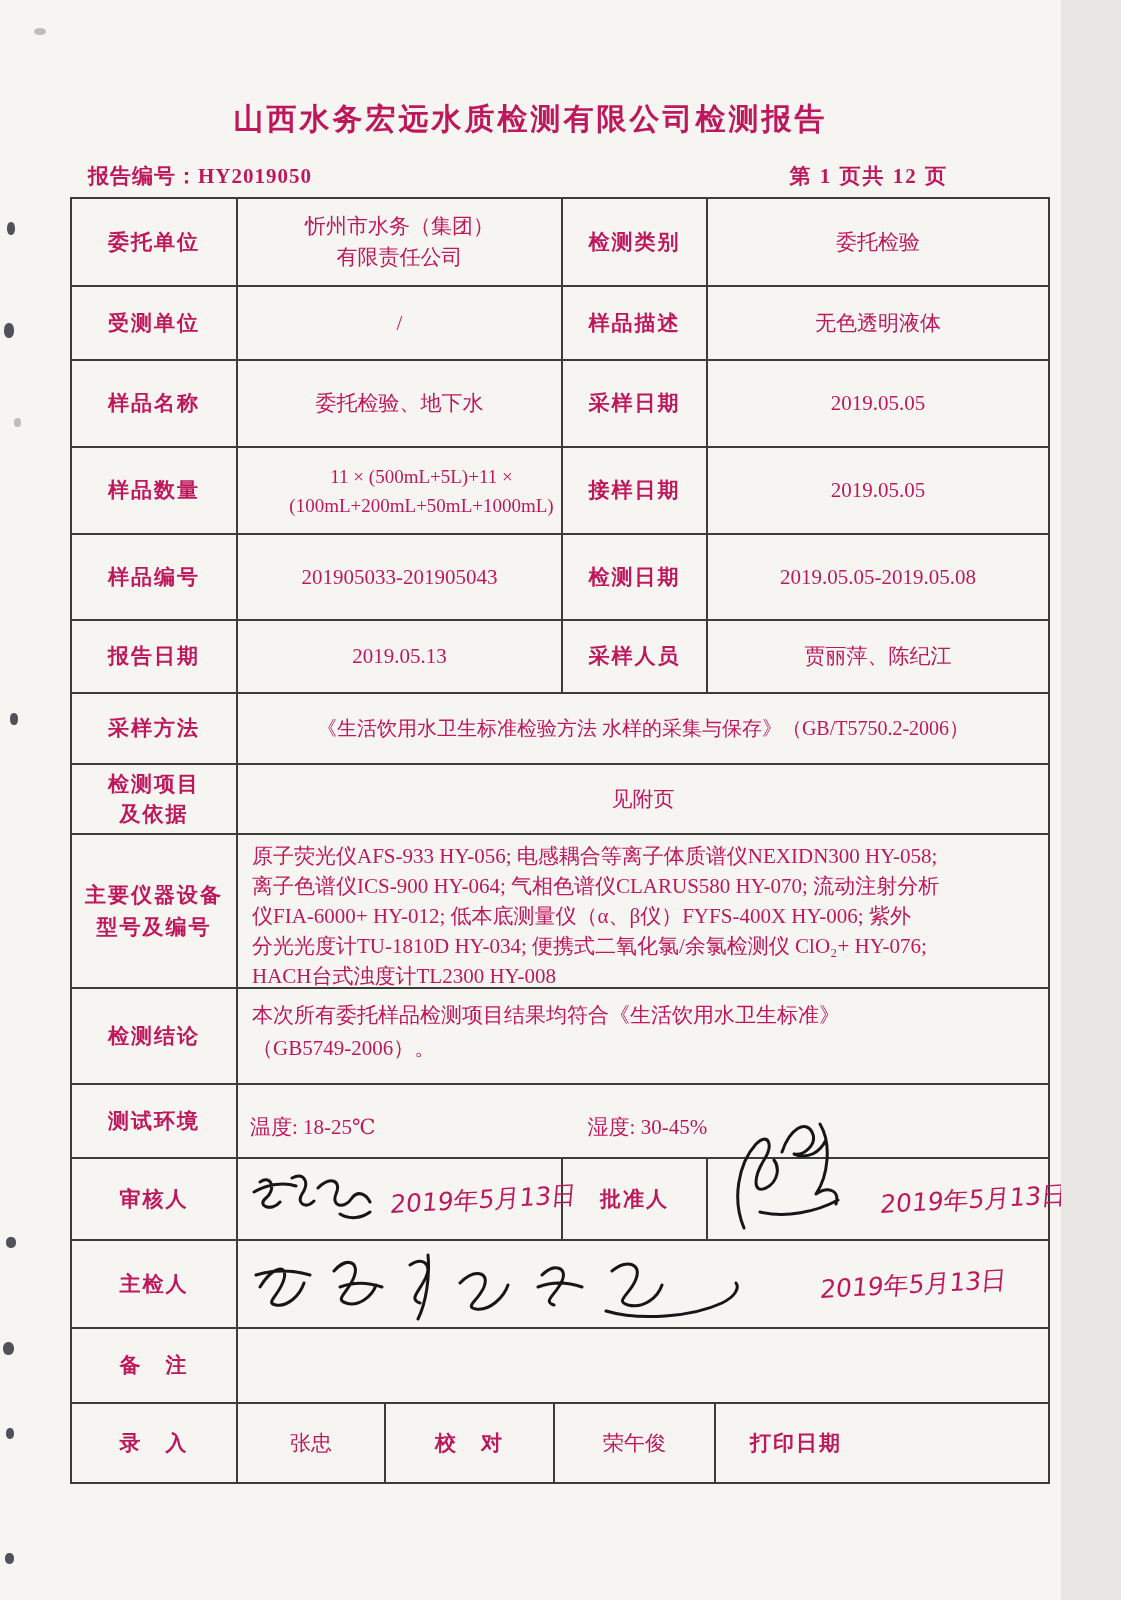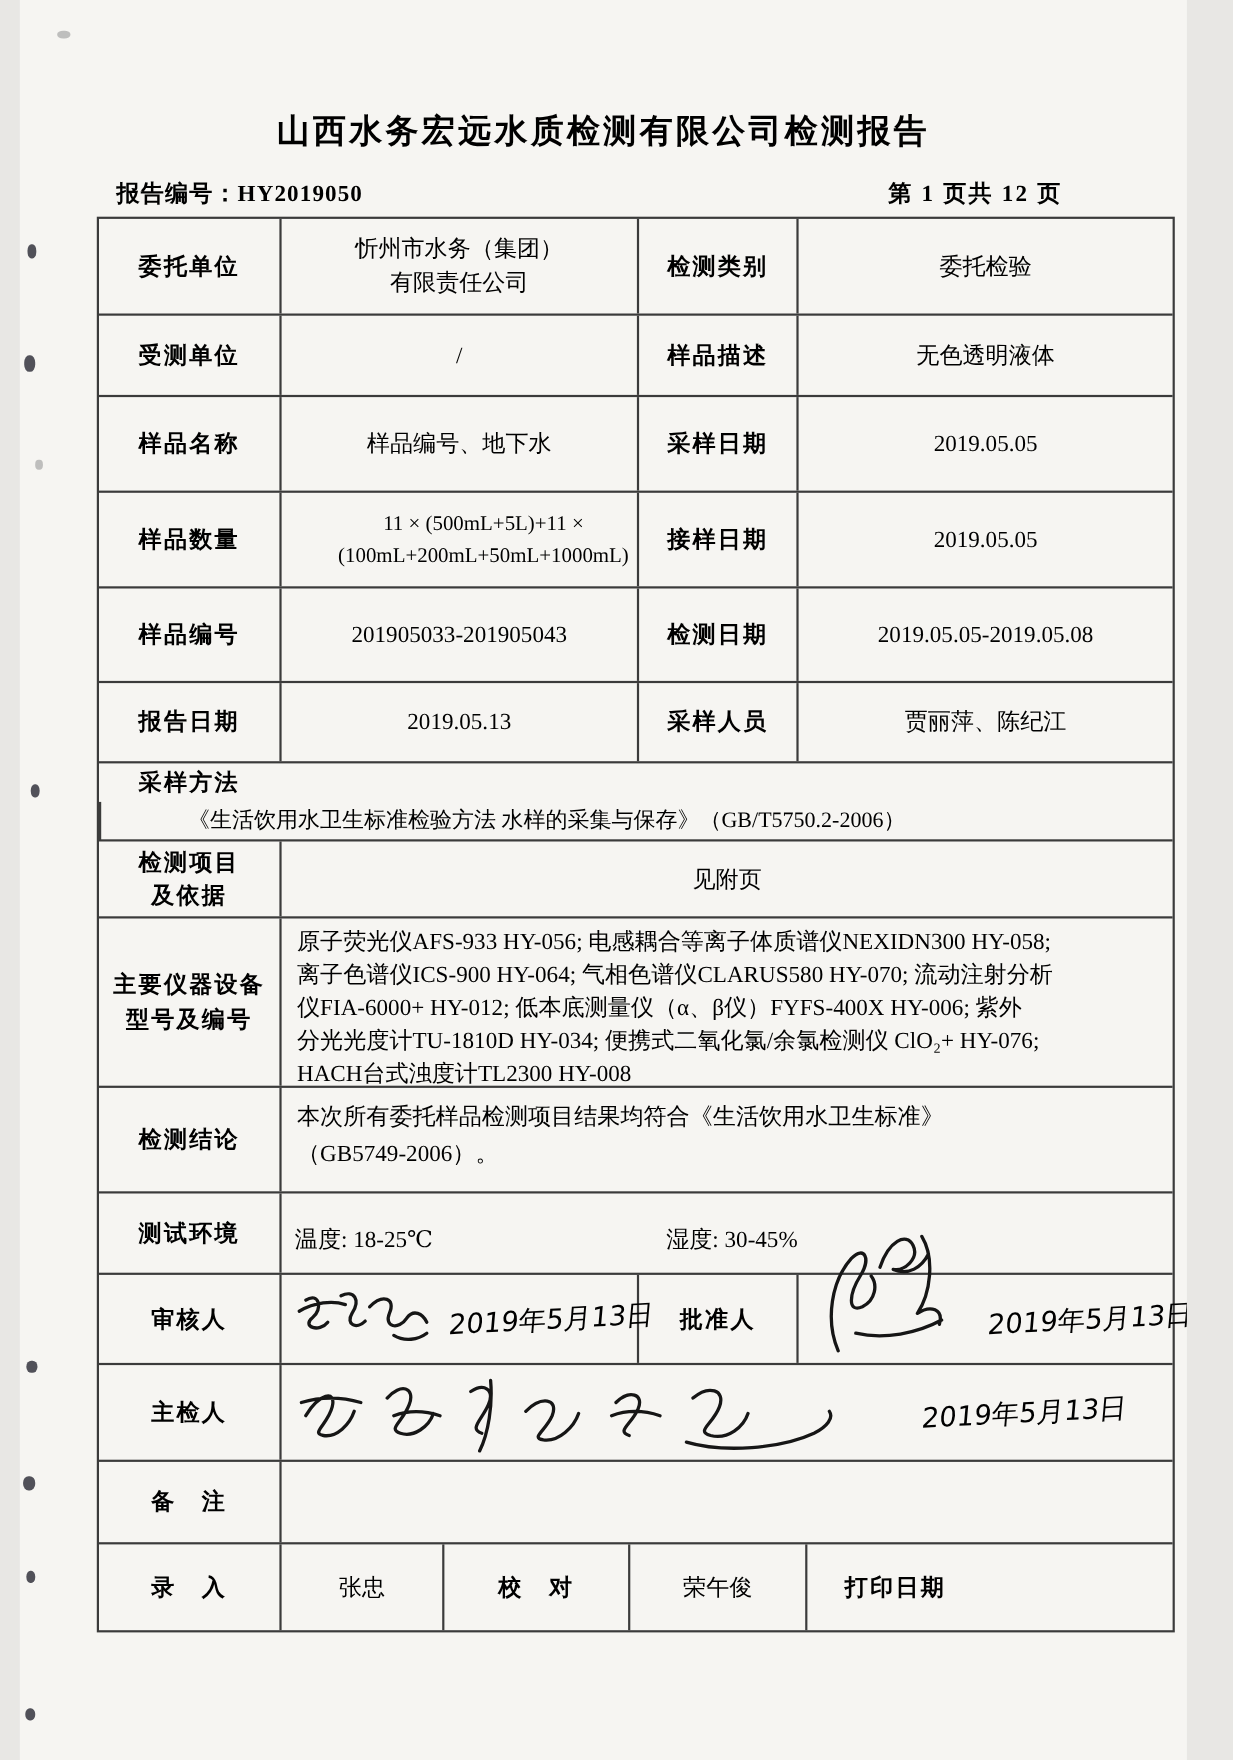--- a/index.html
+++ b/index.html
@@ -1,18 +1,18 @@
 <!DOCTYPE html>
 <html><head>
 <meta charset="utf-8">
 <style>
   html,body{margin:0;padding:0;background:#e8e7e4;}
   .page{
     position:relative;width:1061px;height:1600px;background:#f6f5f2;
-    font-family:"Liberation Serif","DejaVu Serif",serif;color:#000000;overflow:hidden;margin-left:18px;
+    font-family:"Liberation Serif","DejaVu Serif",serif;color:#be185d;overflow:hidden;
   }
   .title{
     position:absolute;top:99px;left:0;width:100%;margin:0;text-align:center;
     font-size:30px;font-weight:700;letter-spacing:3px;
     font-family:"Liberation Sans","DejaVu Sans",sans-serif;
   }
   .report-no{position:absolute;top:162px;left:88px;font-size:21px;font-weight:700;letter-spacing:1px;}
   .page-indicator{position:absolute;top:162px;right:113px;font-size:21px;font-weight:700;letter-spacing:2px;}
   .tbl{
     position:absolute;top:197px;left:70px;width:976px;
@@ -81,21 +81,21 @@
 
     <div class="row" style="height:74px;">
       <div class="cell label w1">受测单位</div>
       <div class="cell w2">/</div>
       <div class="cell label w3">样品描述</div>
       <div class="cell w4">无色透明液体</div>
     </div>
 
     <div class="row" style="height:87px;">
       <div class="cell label w1">样品名称</div>
-      <div class="cell w2">样品编号、地下水</div>
+      <div class="cell w2">委托检验、地下水</div>
       <div class="cell label w3">采样日期</div>
       <div class="cell w4">2019.05.05</div>
     </div>
 
     <div class="row" style="height:87px;">
       <div class="cell label w1">样品数量</div>
       <div class="cell w2" style="font-size:19px;line-height:29px;padding-left:48px;">
         <div>11 × (500mL+5L)+11 ×</div>
         <div>(100mL+200mL+50mL+1000mL)</div>
       </div>
@@ -110,21 +110,21 @@
       <div class="cell w4">2019.05.05-2019.05.08</div>
     </div>
 
     <div class="row" style="height:73px;">
       <div class="cell label w1">报告日期</div>
       <div class="cell w2">2019.05.13</div>
       <div class="cell label w3">采样人员</div>
       <div class="cell w4">贾丽萍、陈纪江</div>
     </div>
 
-    <div class="row" style="height:71px;flex-direction:column;">
+    <div class="row" style="height:71px;">
       <div class="cell label w1">采样方法</div>
       <div class="cell wspan nowrap">《生活饮用水卫生标准检验方法 水样的采集与保存》（GB/T5750.2-2006）</div>
     </div>
 
     <div class="row" style="height:70px;">
       <div class="cell label w1" style="line-height:30px;">
         <div>检测项目</div>
         <div>及依据</div>
       </div>
       <div class="cell wspan">见附页</div>

